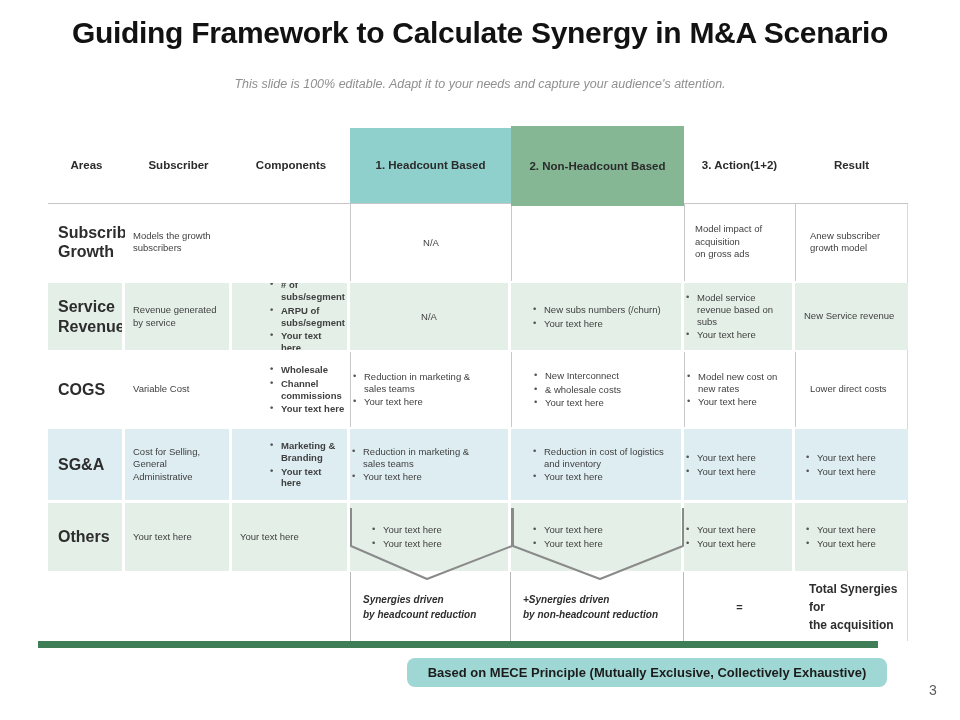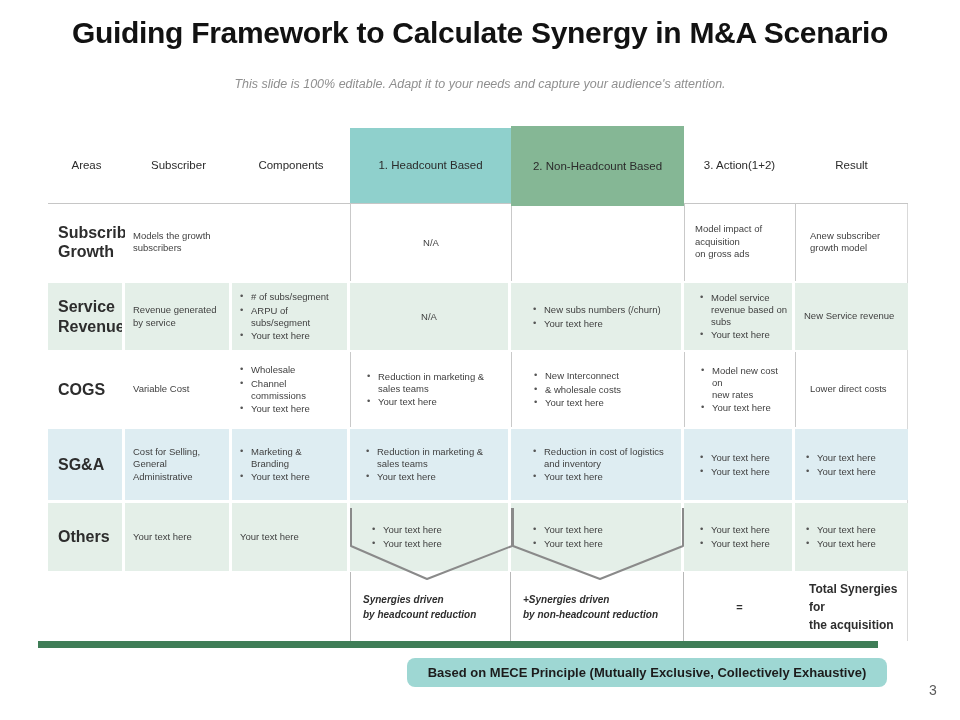--- a/index.html
+++ b/index.html
@@ -9,21 +9,21 @@
   .title { position:absolute; top:16px; left:0; width:100%; text-align:center;
            font-size:30px; font-weight:bold; color:#121212; letter-spacing:-0.3px; }
   .subtitle { position:absolute; top:77px; left:0; width:100%; text-align:center;
               font-size:12.5px; font-style:italic; color:#8f8f8f; }
 
   .row { position:absolute; left:48px; width:860px; display:grid;
          grid-template-columns:77px 107px 118px 161px 173px 111px 113px; }
 
   .header-row { top:128px; height:75px; z-index:3; }
   .hcell { display:flex; align-items:center; justify-content:center; text-align:center;
-           font-weight:normal; font-size:11.5px; color:#2b2b2b; line-height:1.3; padding:0 6px; box-sizing:border-box; }
+           font-weight:bold; font-size:11.5px; color:#2b2b2b; line-height:1.3; padding:0 6px; box-sizing:border-box; }
   .hc-teal  { background:var(--headcount-header,#8fd0cc); }
   .hc-green { background:var(--non-headcount-header,#85b795); margin-top:-2px; margin-bottom:-3px; }
 
   .hline { position:absolute; left:48px; width:860px; top:203px; height:1px; background:#c6c6c6; z-index:1; }
   .vline-right { position:absolute; left:907px; top:204px; height:437px; width:1px; background:#d9d9d9; z-index:0; }
 
   .cell { box-sizing:border-box; overflow:hidden; }
   .row-white { z-index:2; }
   .row-white .bl { border-left:1px solid #c9c9c9; }
   .row-tint { z-index:2; }
@@ -33,22 +33,22 @@
 
   .area { display:flex; align-items:center; padding-left:10px; font-weight:bold;
           font-size:16px; color:#2d2d2d; line-height:1.2; }
   .txt  { display:flex; flex-direction:column; justify-content:center; padding-left:8px;
           font-size:9.5px; color:#3f3f3f; line-height:1.3; white-space:pre-line; }
   .txt.pad14 { padding-left:14px; }
   .txt.pad10 { padding-left:10px; }
   .center { display:flex; align-items:center; justify-content:center;
             font-size:9.5px; color:#3f3f3f;text-align:center; }
   .bullets { display:flex; flex-direction:column; justify-content:center; gap:2px;
-             padding-left:14px; padding-right:4px; }
-  .bullets.indent22 { padding-left:6px; }
+             padding-right:4px; }
+  .bullets.indent22 { padding-left:36px;font-weight:bold; }
   .bullets.indent20 { padding-left:20px; }
   .li { position:relative; padding-left:13px; font-size:9.5px; color:#3f3f3f;
         line-height:1.25; white-space:pre-line; }
   .li::before { content:"\2022"; position:absolute; left:2px; top:-1px; color:#555; font-size:9.5px; }
 
   .brace-svg { position:absolute; left:348px; top:504px; z-index:4; }
 
   .sum-box { position:absolute; top:572px; height:69px; display:flex; flex-direction:column;
              justify-content:center; padding-left:12px; box-sizing:border-box;
              font-weight:bold; font-size:10px; color:#2e2e2e; line-height:1.5;

